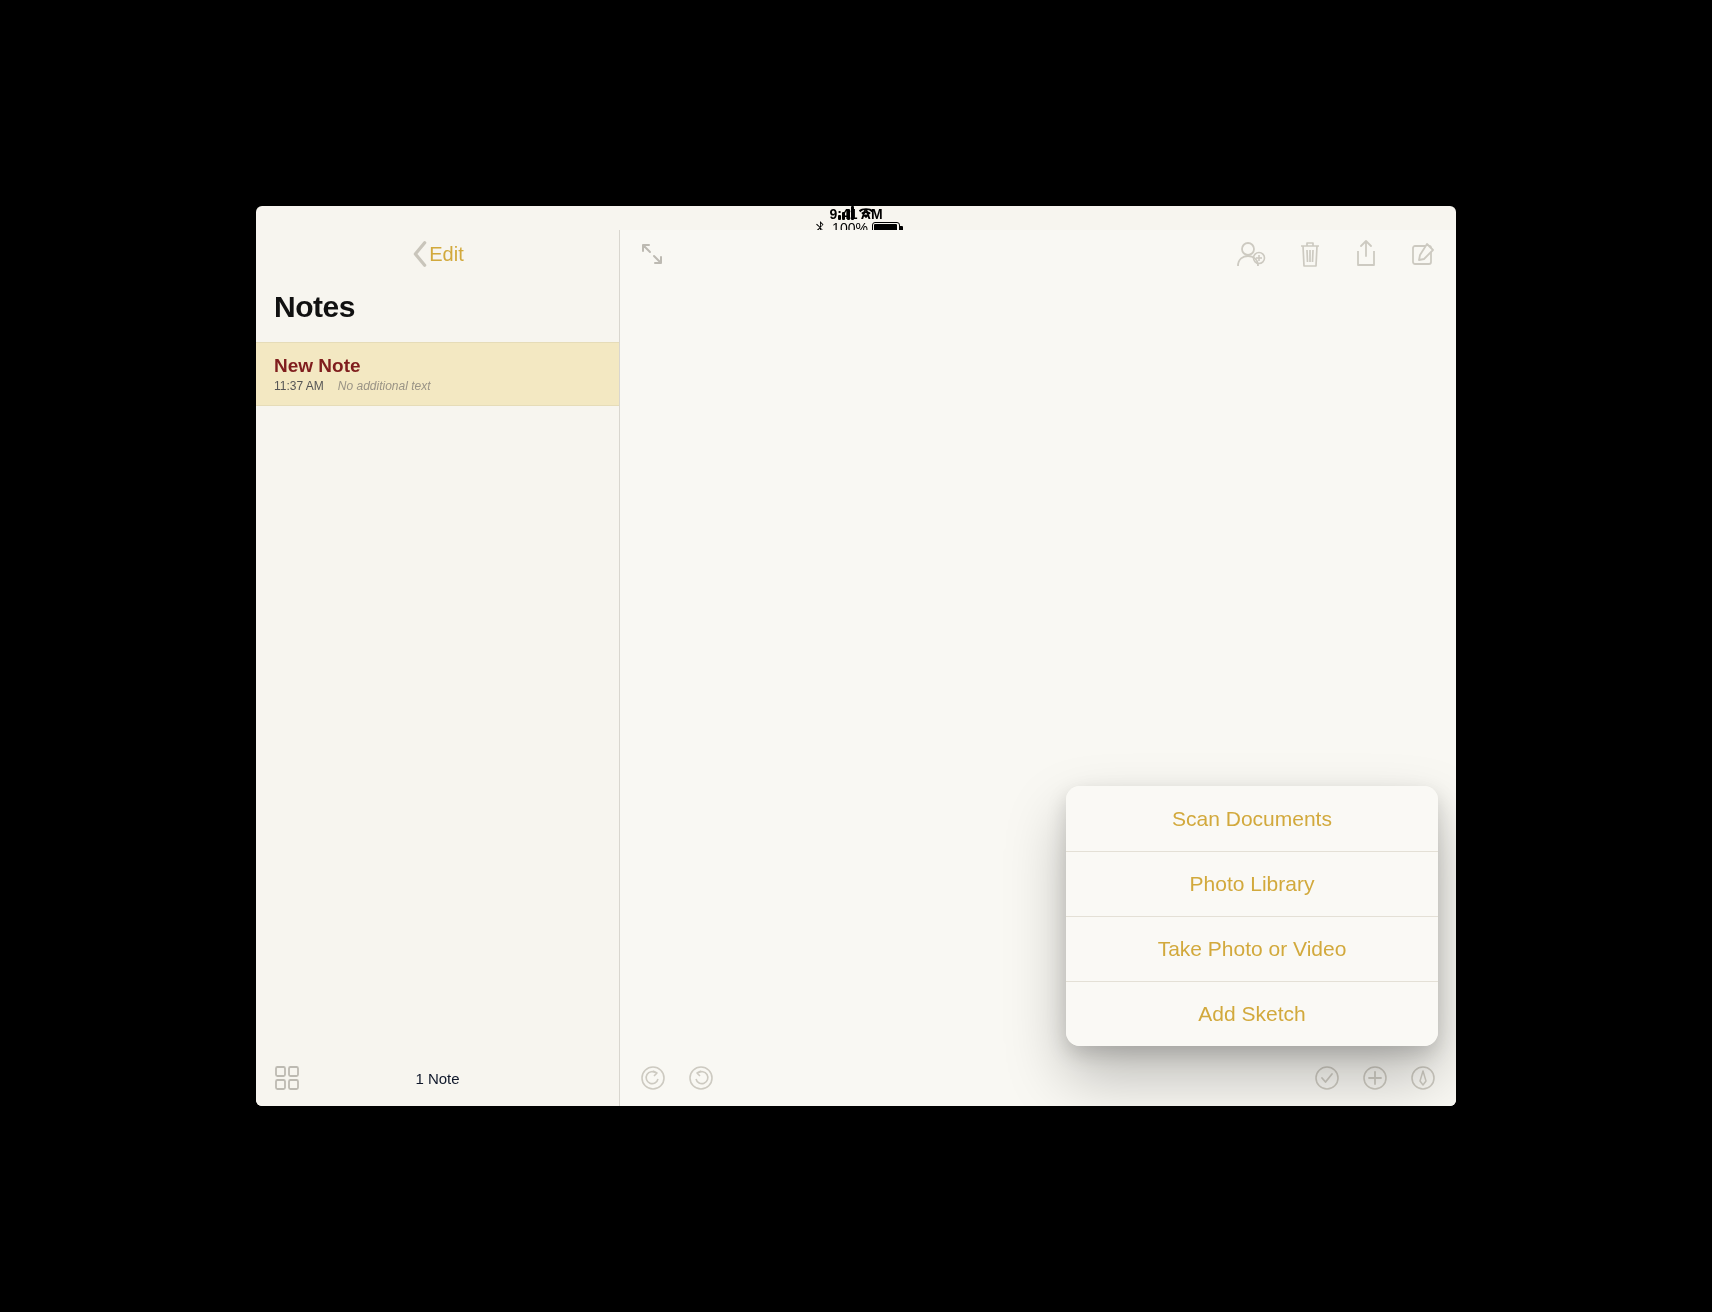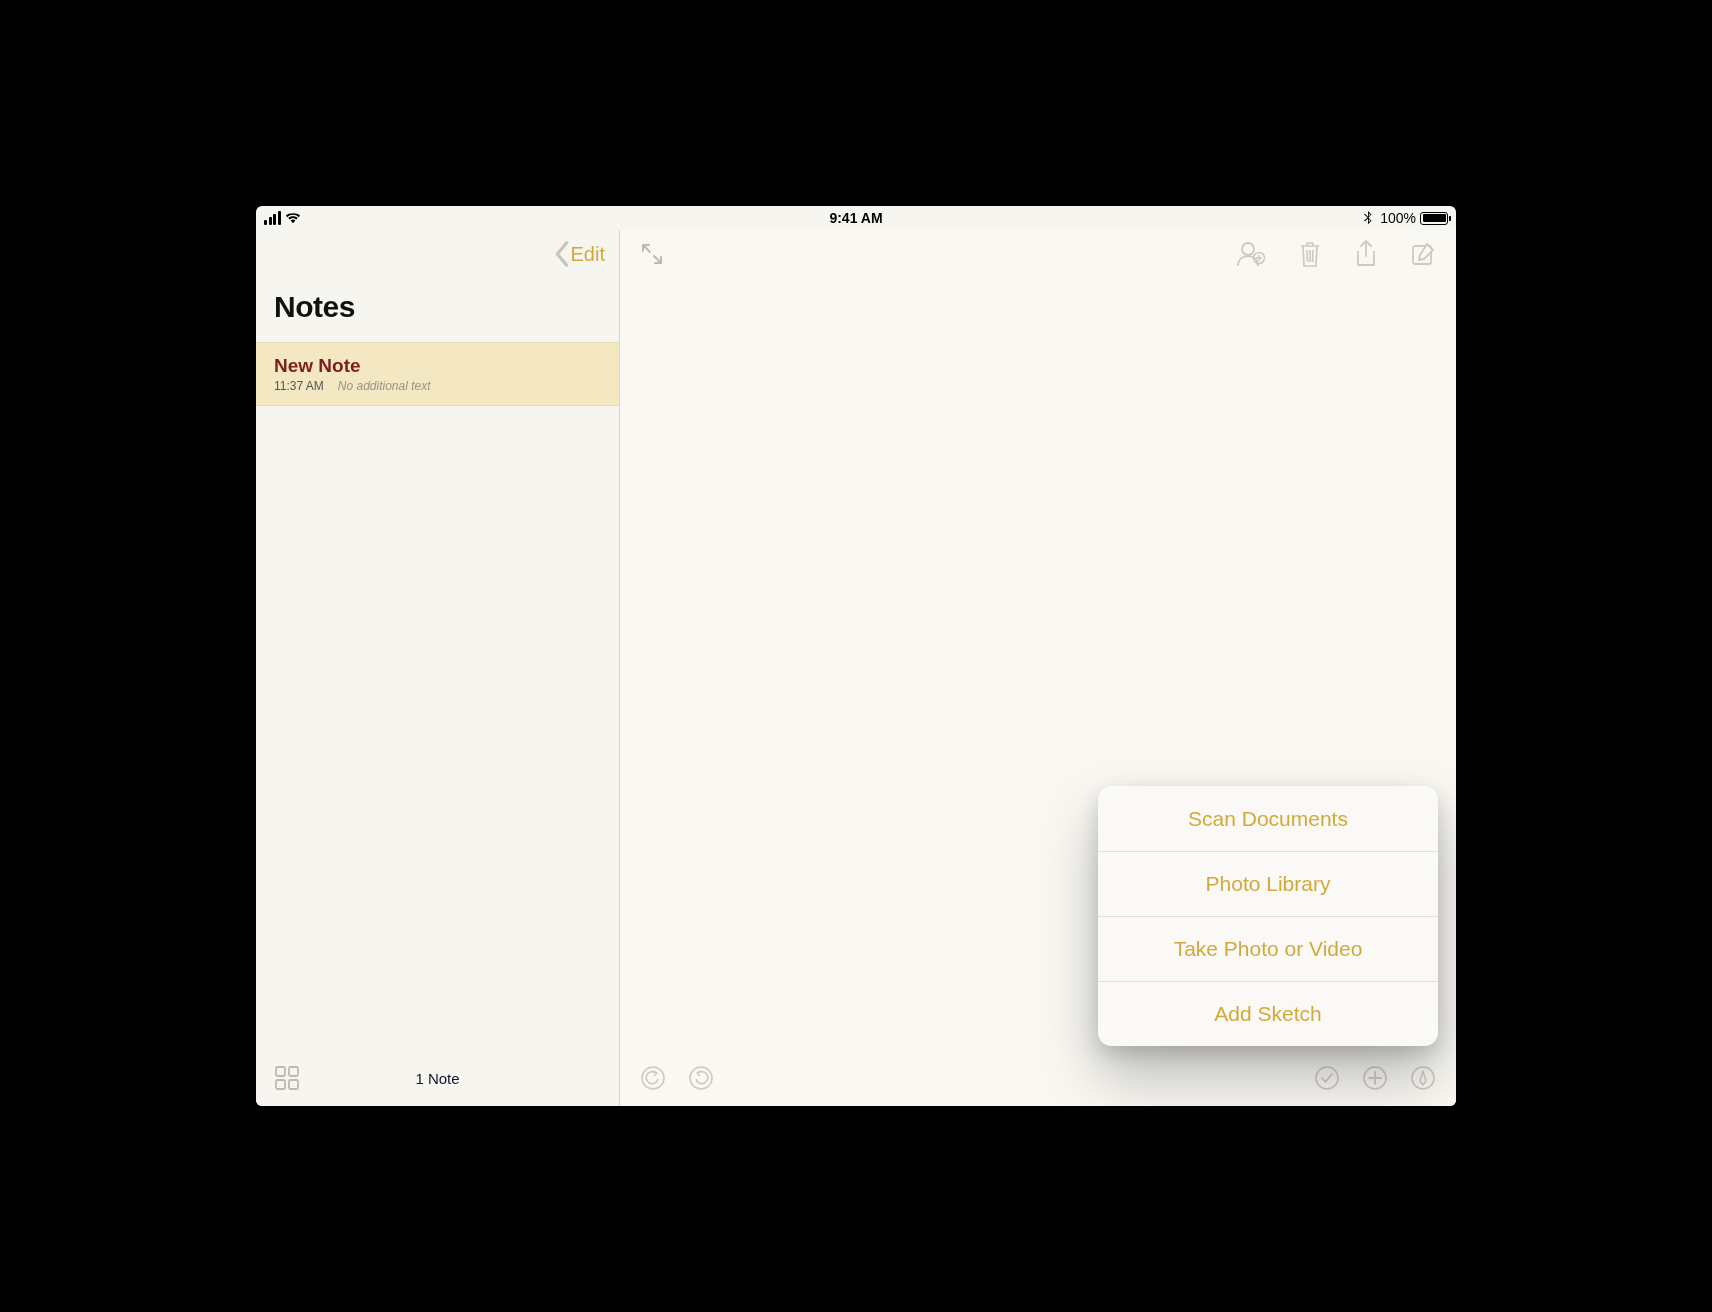--- a/index.html
+++ b/index.html
@@ -25,20 +25,21 @@
   
   .status-bar {
     height: 24px;
     display: flex;
     align-items: center;
     justify-content: space-between;
     padding: 0 8px;
     font-size: 14px;
     font-weight: 500;
     color: #000;
+    flex-direction: column;
   }
   .status-left, .status-right { display: flex; align-items: center; gap: 4px; }
   .status-center { position: absolute; left: 50%; transform: translateX(-50%); font-weight: 600; }
   .signal-bars { display: inline-flex; align-items: flex-end; gap: 1.5px; }
   .signal-bars span { width: 3px; background: #000; border-radius: 1px; }
   .signal-bars span:nth-child(1){height:5px}
   .signal-bars span:nth-child(2){height:8px}
   .signal-bars span:nth-child(3){height:11px}
   .signal-bars span:nth-child(4){height:14px}
   .wifi-icon, .bt-icon { width:16px; height:14px; }
@@ -55,21 +56,21 @@
     background: #f7f5ef;
   }
   .content {
     flex:1;
     display:flex;
     flex-direction:column;
     background: #f9f8f3;
     position:relative;
   }
   
-  .navbar { height: 48px; display:flex; align-items:center; justify-content:flex-end; padding: 0 14px; }
+  .navbar { height: 48px; display:flex; align-items:center; justify-content:center; padding: 0 14px; }
   .navbar .left, .navbar .right { display:flex; align-items:center; gap: 24px; }
   .icon-btn { color:#bdbab2; cursor:pointer; display:flex; align-items:center; justify-content:center; }
   .chevron-left { width:18px; height:28px; }
   .edit-btn { color:#d2a93c; font-size:20px; font-weight:400; }
   .sidebar .title { font-size: 30px; font-weight: 800; padding: 12px 18px 18px 18px; color:#111; letter-spacing: -0.5px;}
   .note-item {
     background: #f3e8c2;
     padding: 12px 18px;
     border-top: 1px solid #e6dcb8;
     border-bottom: 1px solid #e6dcb8;
@@ -93,21 +94,21 @@
   .content .topbar { height:48px; display:flex; align-items:center; justify-content:space-between; padding:0 20px;}
   .content .topbar .left, .content .topbar .right { display:flex; gap: 32px; align-items:center;}
   .content-body { flex:1; position:relative; }
   .content-footer { height:56px; display:flex; align-items:center; justify-content:space-between; padding:0 20px;}
   .content-footer .left, .content-footer .right { display:flex; gap:22px; align-items:center;}
   
   .popover {
     position:absolute;
     right: 18px;
     bottom: 4px;
-    width: 340px;
+    width: 372px;
     background: rgba(250,249,245,0.98);
     border-radius: 14px;
     box-shadow: 0 30px 60px rgba(0,0,0,0.25), 0 8px 20px rgba(0,0,0,0.15);
     overflow:hidden;
   }
   .popover-item {
     height: 65px;
     display:flex;
     align-items:center;
     justify-content:center;

